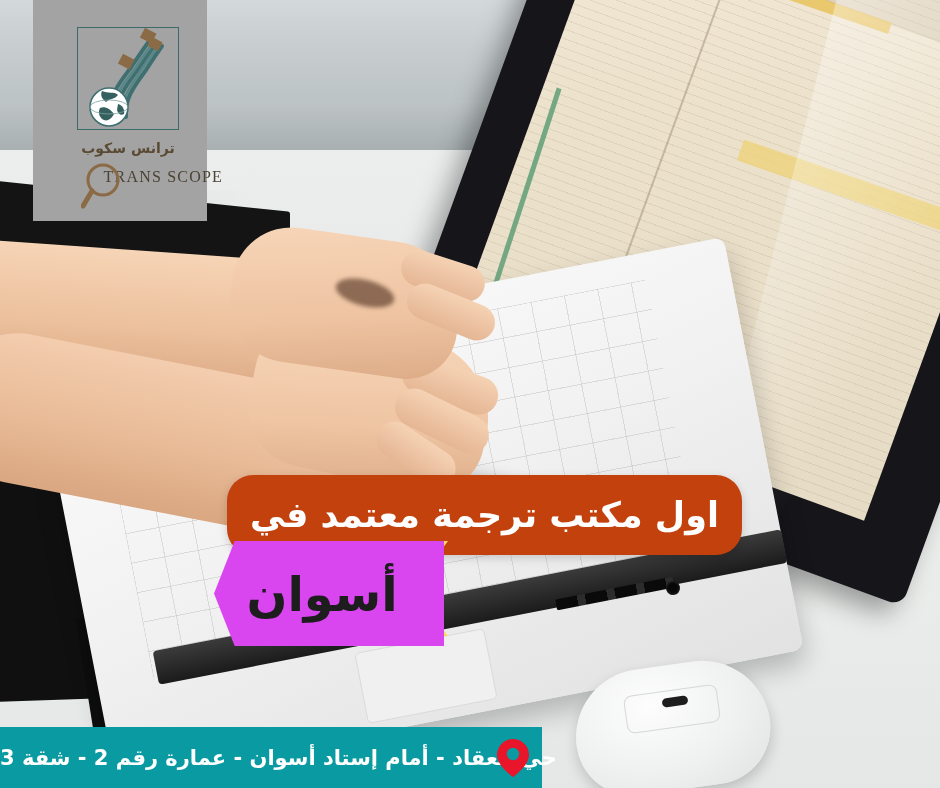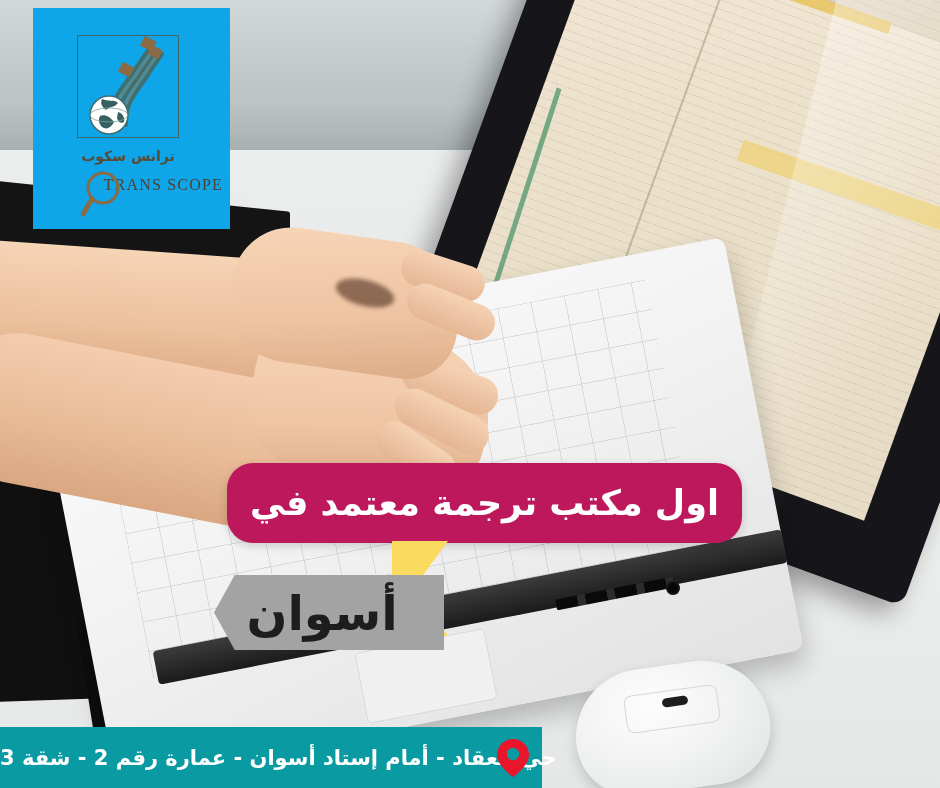--- a/index.html
+++ b/index.html
@@ -218,22 +218,22 @@
     border:1px solid #d5d8d7;border-radius:8px;
     transform:rotate(-8deg);
   }
   .mouse-wheel{
     position:absolute;left:662px;top:697px;width:26px;height:9px;
     background:#1d1d1d;border-radius:5px;transform:rotate(-8deg);
   }
 
   
   .logo-card{
-    position:absolute;left:33px;top:8px;width:197px;height:221px;
-    background:#0ea5e9;
+    position:absolute;left:33px;top:0;width:174px;height:221px;
+    background:#a3a3a3;
   }
   .logo-mark{
     position:absolute;left:44px;top:27px;width:102px;height:103px;
     border:1px solid #3c6a6b;
     box-sizing:border-box;
   }
   .logo-ar{
     position:absolute;left:0;top:140px;width:190px;
     text-align:center;
     color:#5a4a33;
@@ -246,43 +246,42 @@
     position:absolute;left:0;top:168px;width:190px;
     text-align:right;
     color:#4b4333;
     font-size:16px;
     letter-spacing:1.2px;
     font-family:"Liberation Serif",serif;
   }
 
   
   .banner-teal{
-    position:absolute;left:227px;top:463px;
+    position:absolute;left:227px;top:475px;
     width:515px;height:80px;
-    background:#be185d;
+    background:#c2410c;
     border-radius:26px;
     display:flex;align-items:center;justify-content:center;
     box-shadow:0 3px 10px rgba(0,0,0,.16);
   }
   .banner-teal .txt{
     color:#ffffff;
     font-size:35px;
     font-weight:bold;
     direction:rtl;
     white-space:nowrap;
     letter-spacing:0px;
   }
 
   .banner-yellow{
     position:absolute;left:214px;top:541px;
-    width:230px;height:75px;
-    background:#a3a3a3;
+    width:230px;height:105px;
+    background:#d946ef;
     display:flex;align-items:center;justify-content:center;
     clip-path:polygon(0% 50%, 9% 0%, 100% 0%, 100% 100%, 9% 100%);
-    margin-top:34px;
   }
   .banner-yellow .txt{
     color:#1d1d1d;
     font-size:48px;
     font-weight:bold;
     direction:rtl;
     white-space:nowrap;
     padding-right:14px;
   }
   .banner-yellow-notch{

